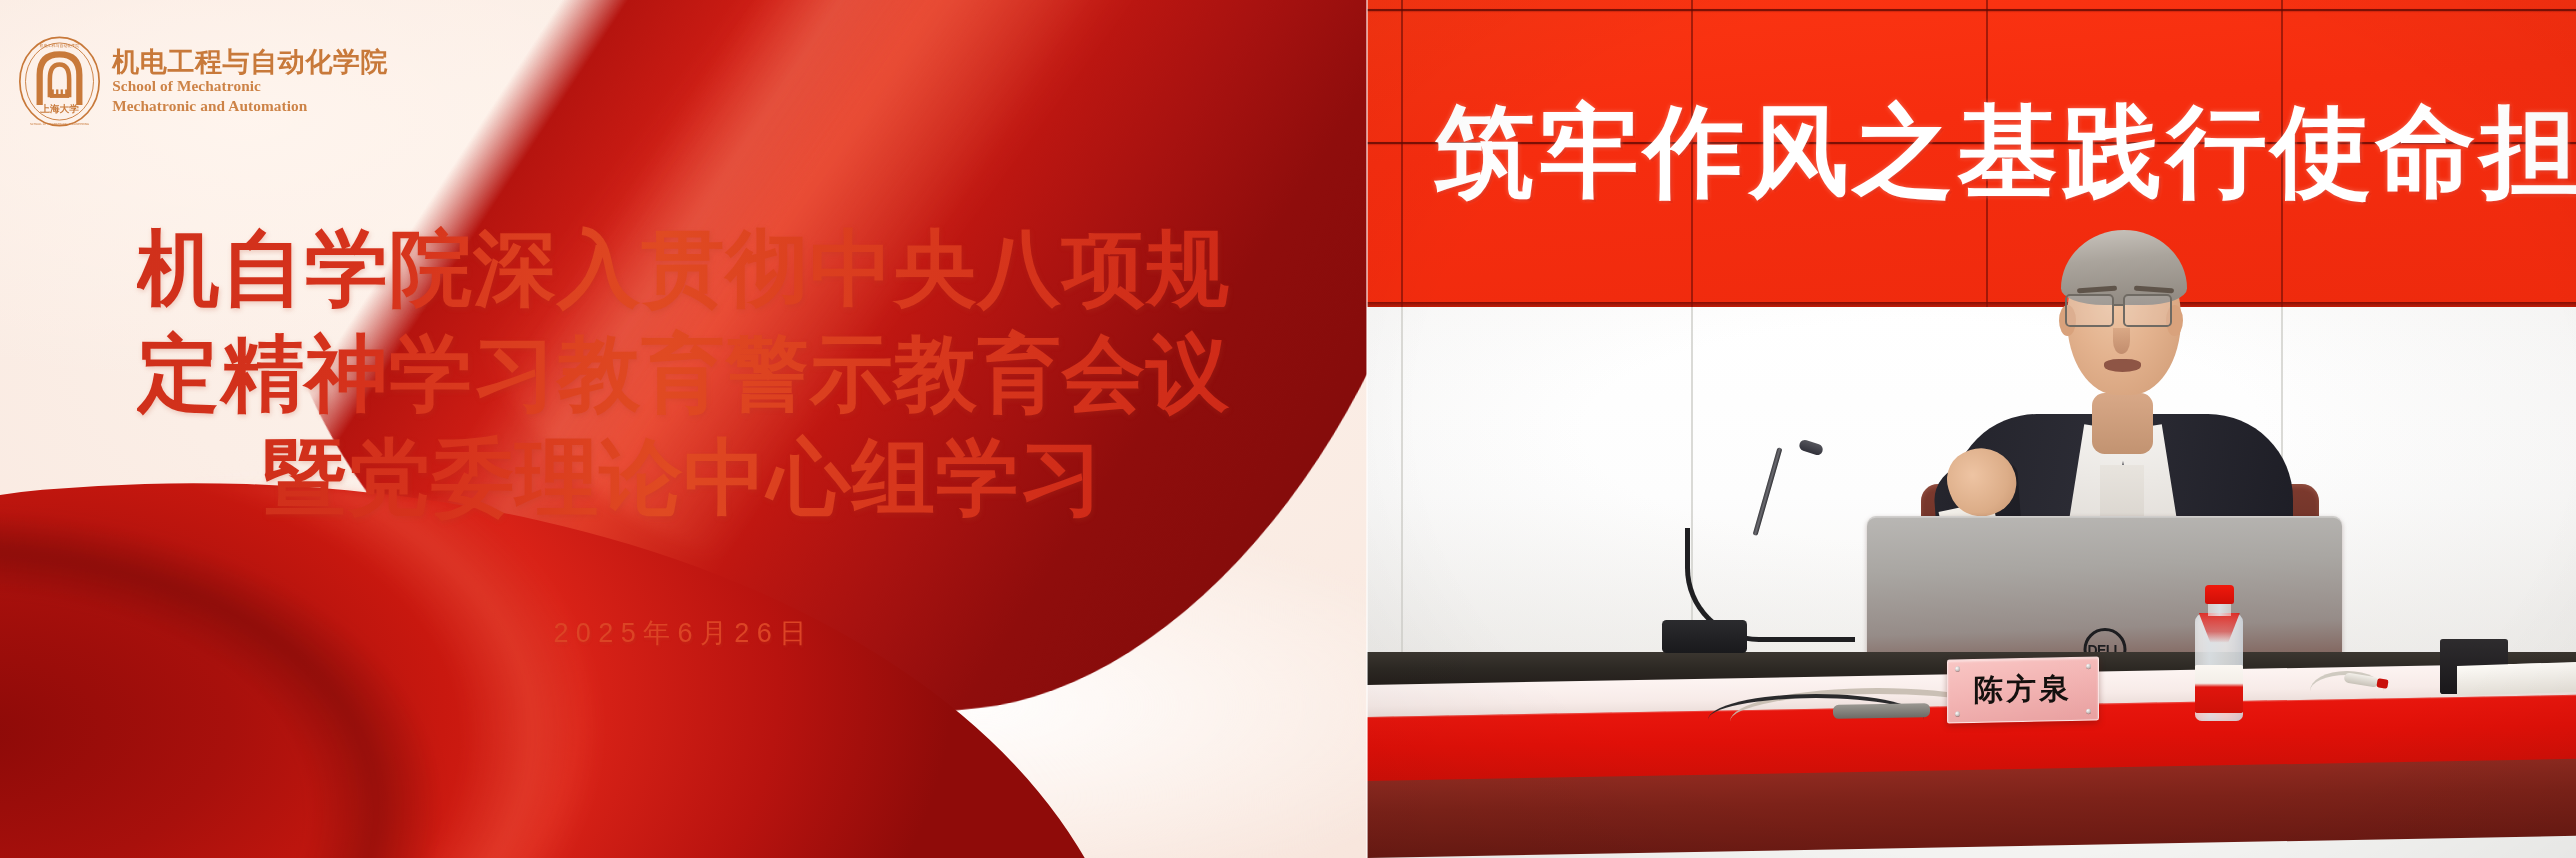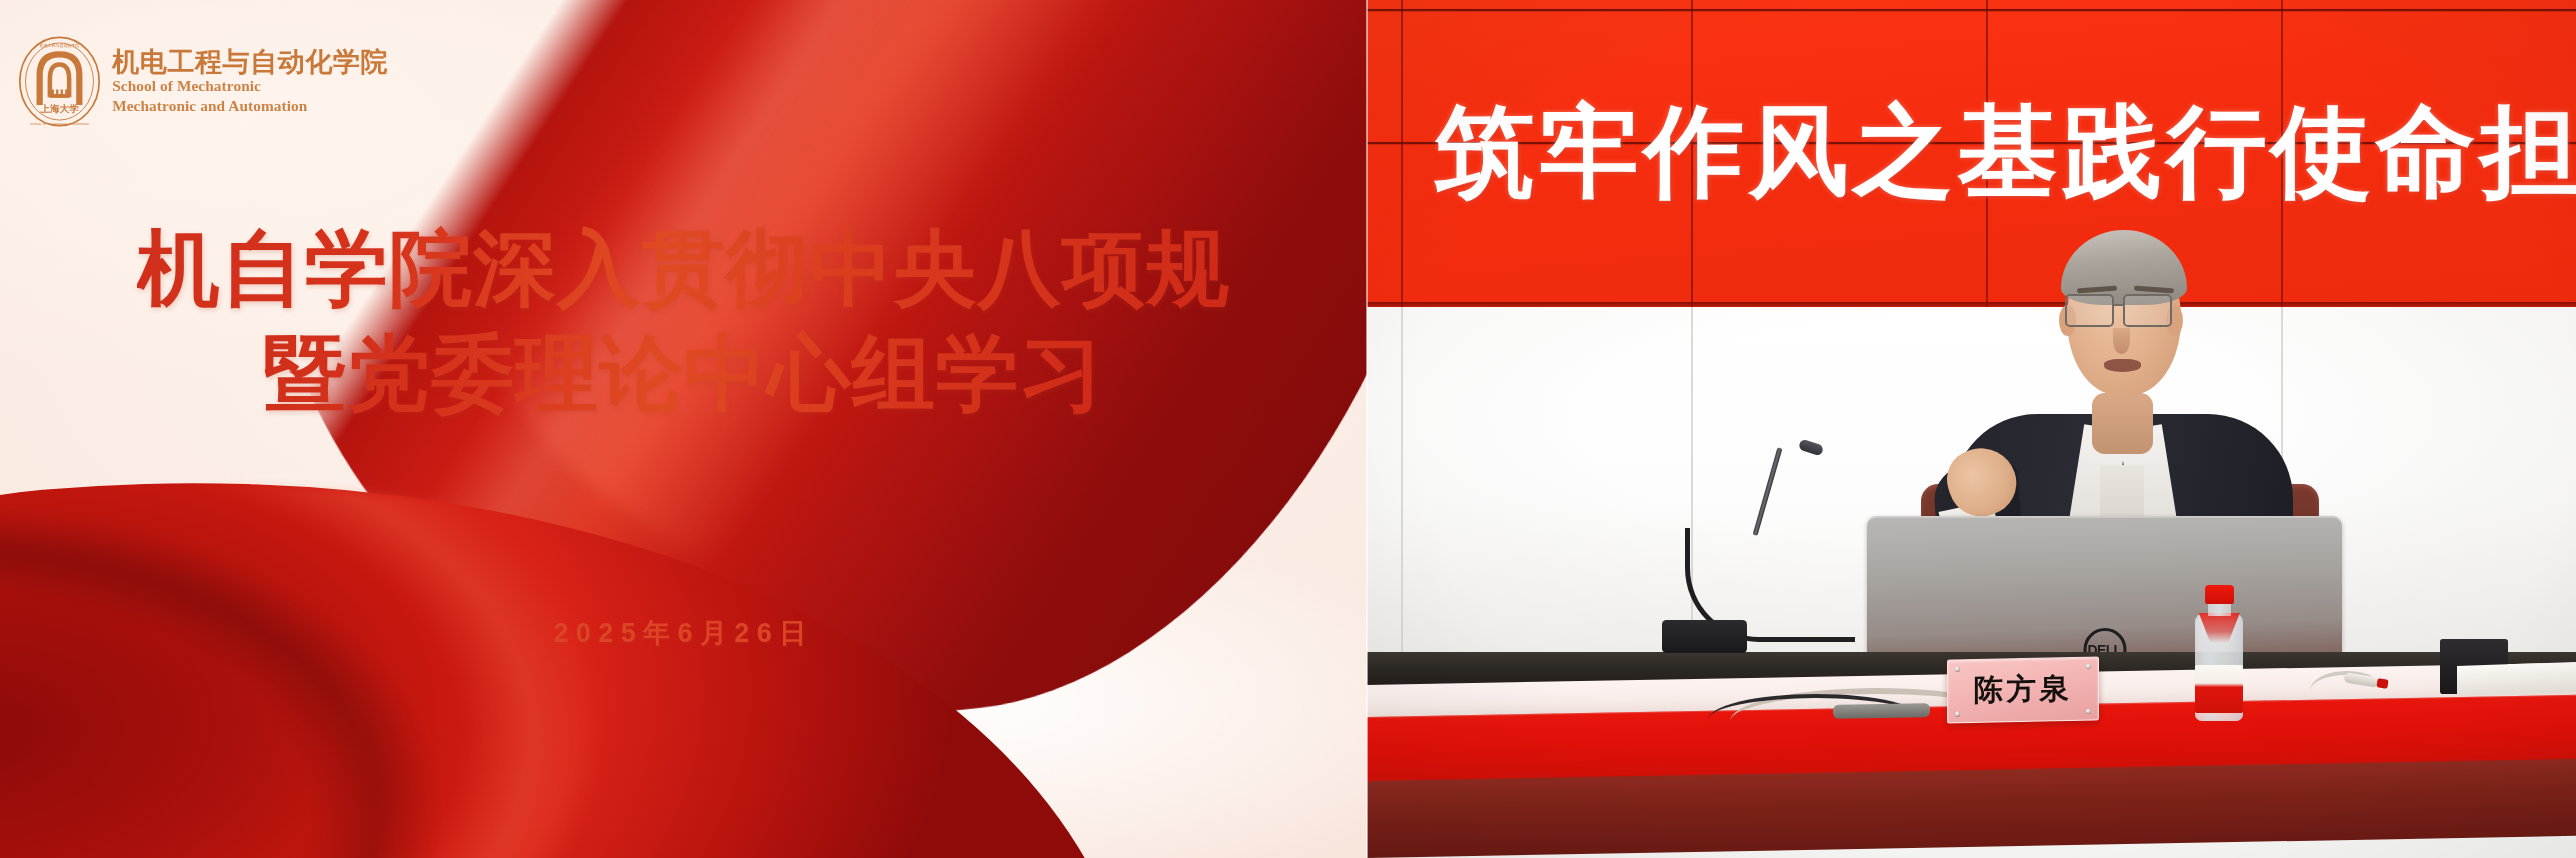--- a/index.html
+++ b/index.html
@@ -127,21 +127,21 @@
     -webkit-text-fill-color:transparent; color:#d6321c;
     text-shadow:none;
     filter:drop-shadow(1.7px 2.3px 2.8px rgba(180,60,30,0.22));
   }
   .tline.l1 { margin-bottom:-3.4px; }
   .tline.l2 { margin-bottom:-3.4px; }
 
   .date-line {
     position:absolute; left:0; top:615px; width:1367px;
     text-align:center;
-    font-size:27px; font-weight:bold; letter-spacing:7.4px;
+    font-size:27px; font-weight:normal; letter-spacing:7.4px;
     color:#dc4425;
     text-shadow:1.1px 1.7px 2.3px rgba(190,70,40,0.22);
   }
 
   
   #photo {
     position:absolute; left:1367px; top:0; width:1209px; height:859px;
     overflow:hidden; background:#f4f4f2;
   }
   
@@ -508,20 +508,21 @@
       </div>
       <div class="logo-text">
         <div class="logo-cn">机电工程与自动化学院</div>
         <div class="logo-en">School of Mechatronic</div>
         <div class="logo-en">Mechatronic and Automation</div>
       </div>
     </div>
 
     <div class="titles">
       <div class="tline l1">机自学院深入贯彻中央八项规</div>
+      <div class="tline l2">定精神学习教育警示教育会议</div>
       <div class="tline l3">暨党委理论中心组学习</div>
     </div>
 
     <div class="date-line">2025年6月26日</div>
   </div>
 
   <div id="photo">
 
     <div class="led">
       <div class="seamH" style="top:8.5px"></div>

